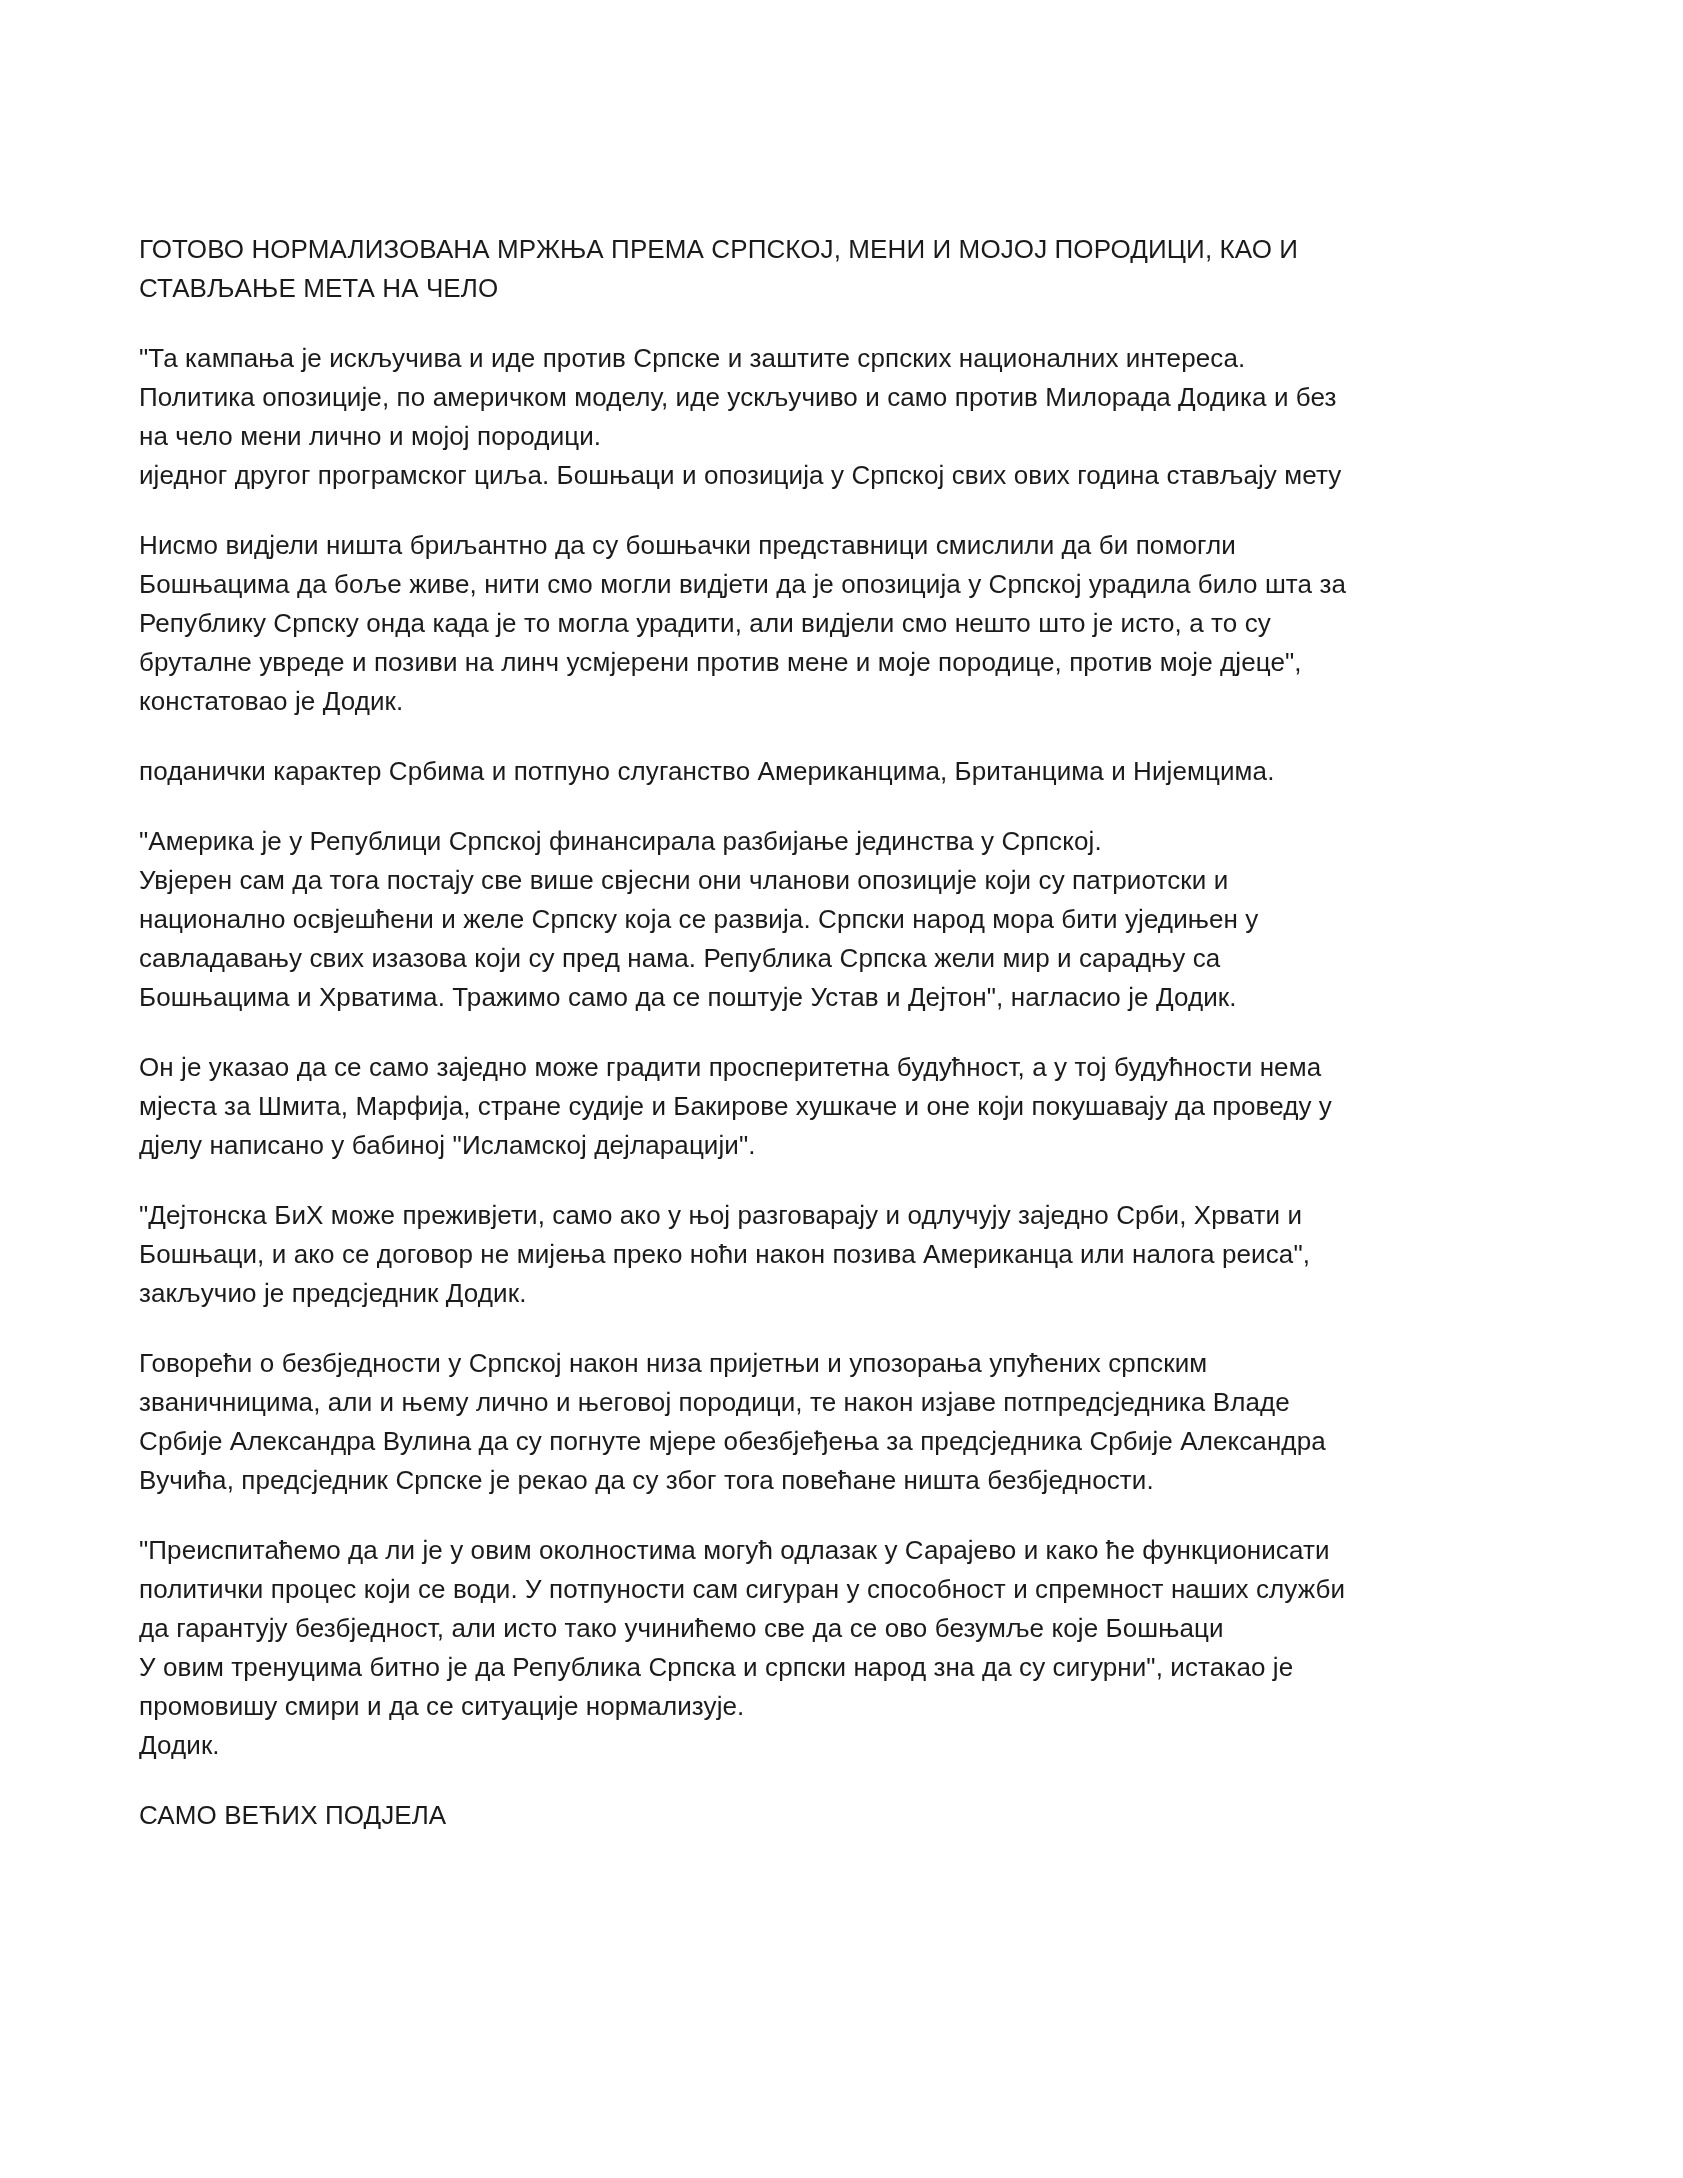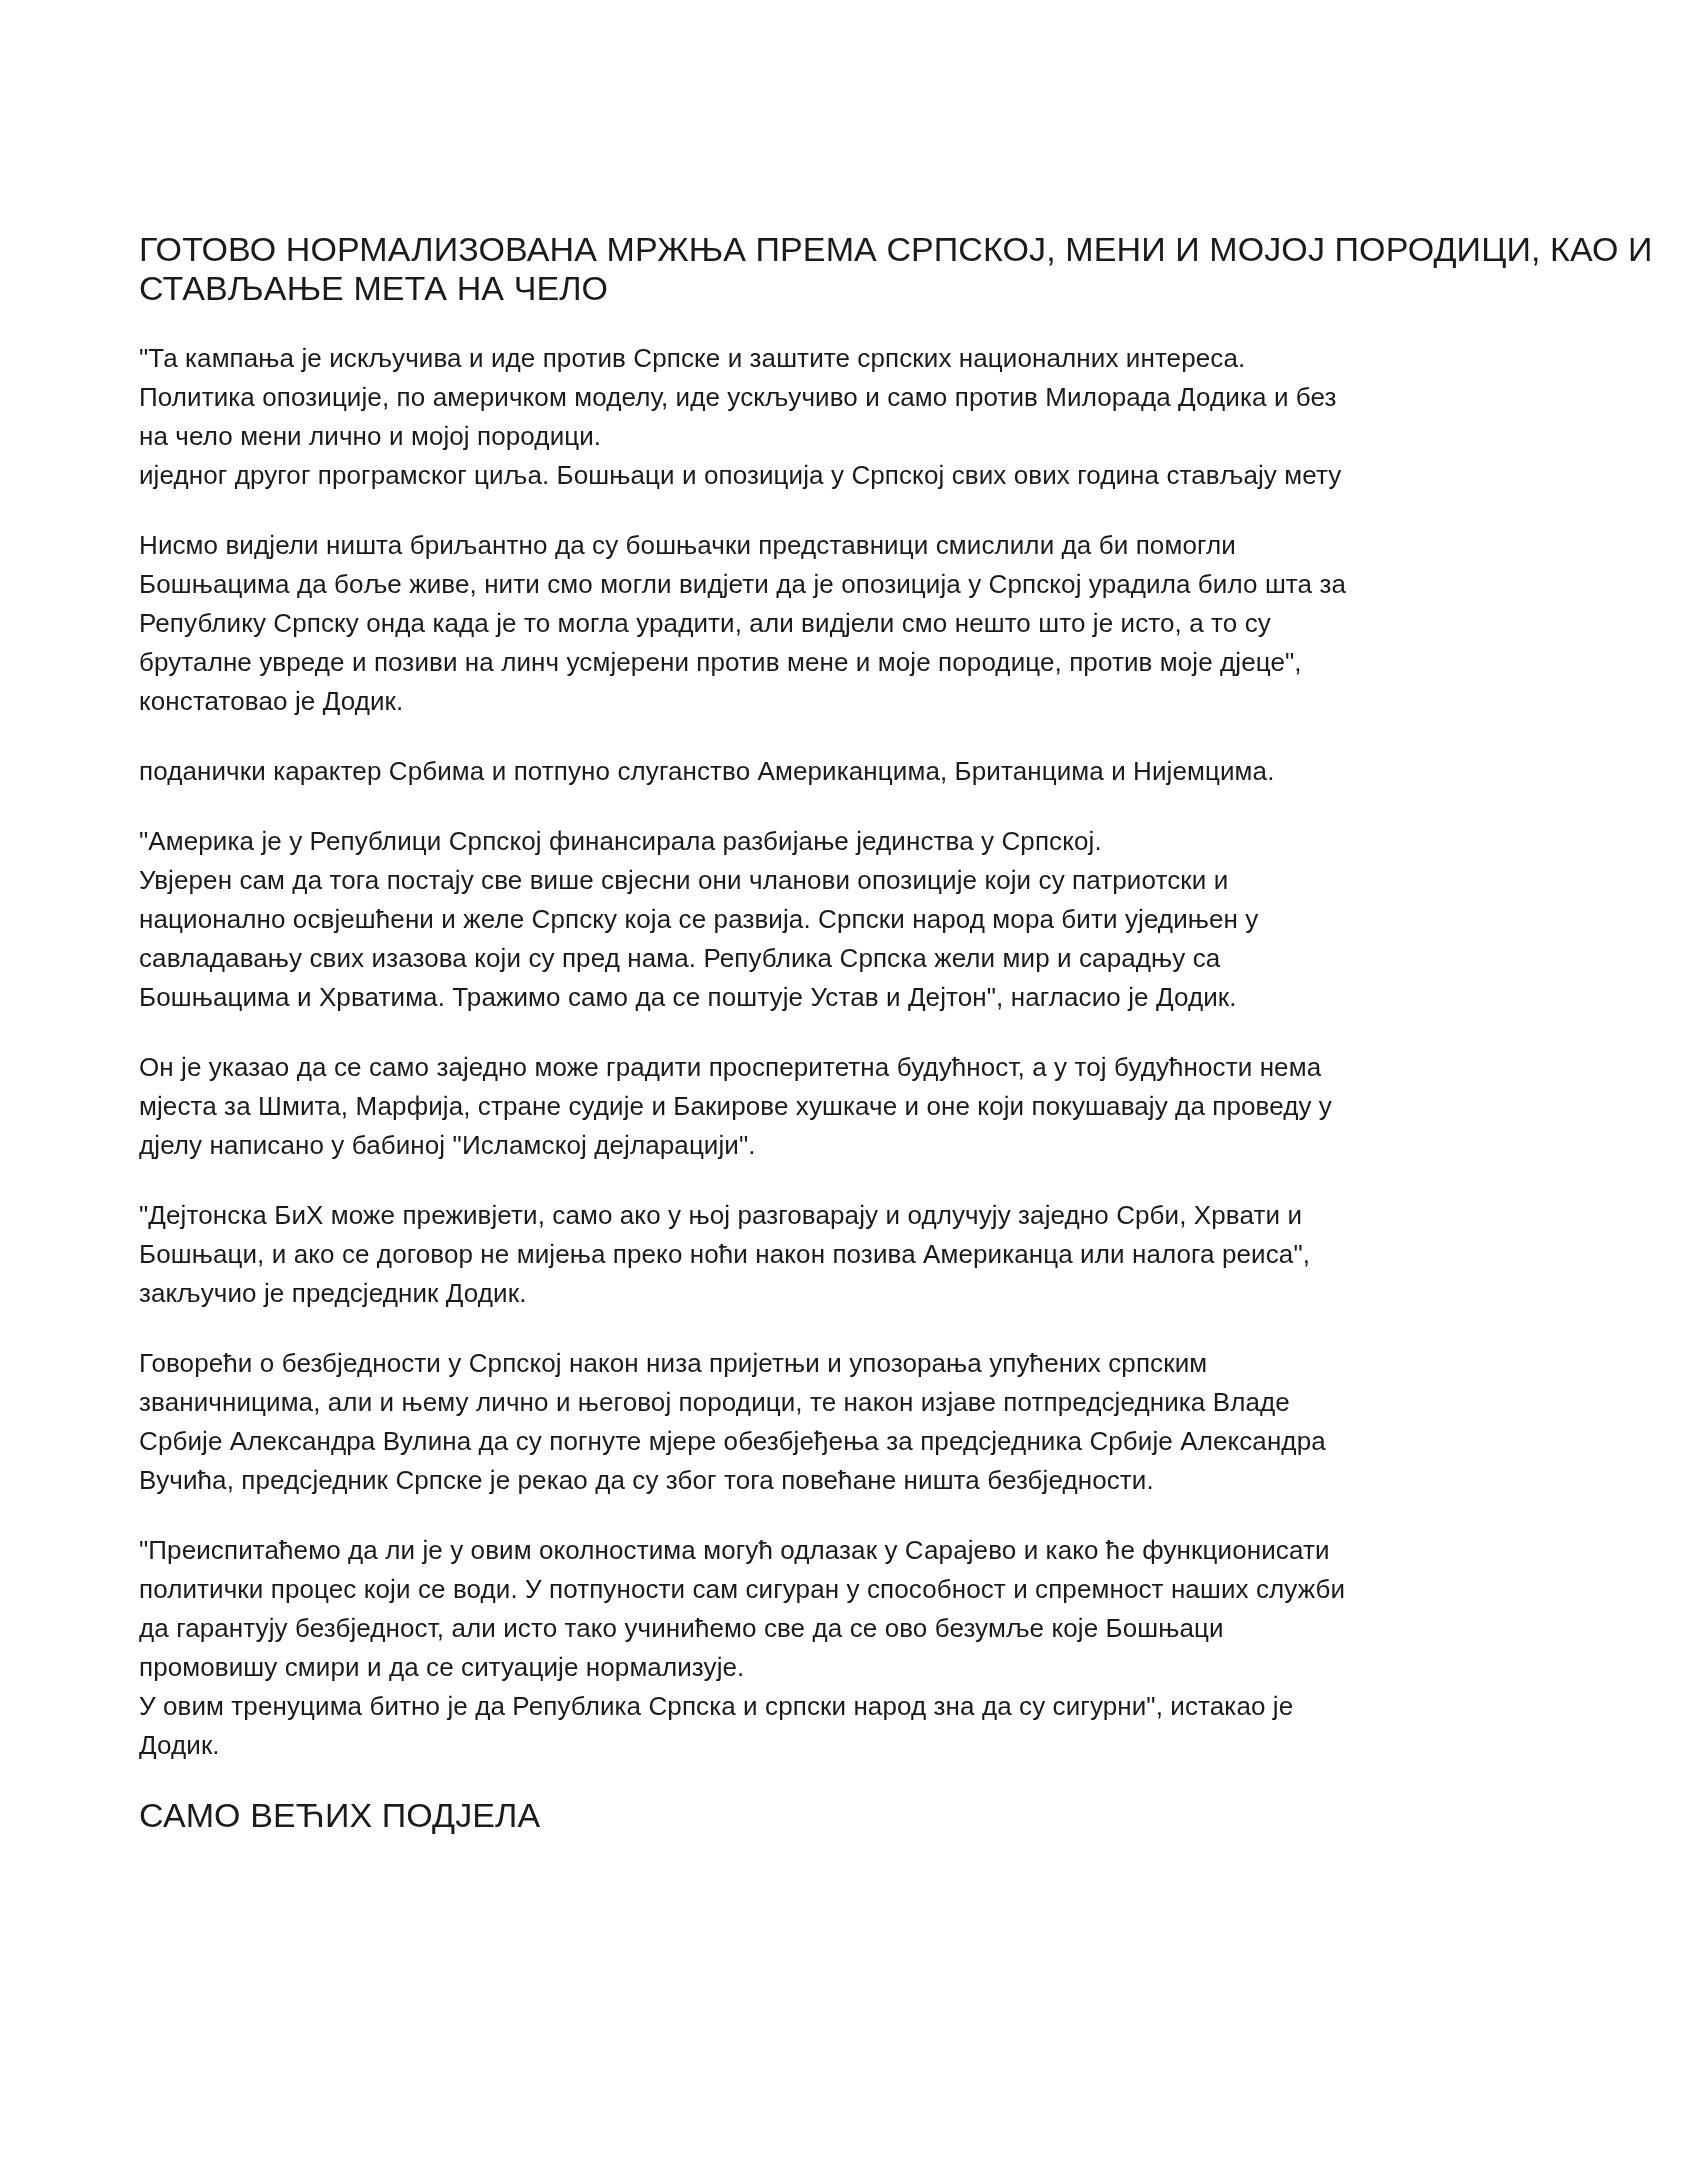--- a/index.html
+++ b/index.html
@@ -25,21 +25,21 @@
     margin: 0 0 31px 0;
   }
   .line {
     font-size: 26px;
     line-height: 39px;
     white-space: nowrap;
     letter-spacing: 0.1px;
   }
   .heading .line {
     
-    font-size: 34px;
+    font-size: 26px;
     line-height: 39px;
   }
 </style>
 </head>
 <body>
 
 <div class="page" style="background: rgb(255, 255, 255); color: rgb(27, 27, 27);">
   <div class="content">
       <div class="block heading">
         <div class="line">ГОТОВО НОРМАЛИЗОВАНА МРЖЊА ПРЕМА СРПСКОЈ, МЕНИ И МОЈОЈ ПОРОДИЦИ, КАО И</div>
@@ -81,22 +81,22 @@
       <div class="block paragraph">
         <div class="line">Говорећи о безбједности у Српској након низа пријетњи и упозорања упућених српским</div>
         <div class="line">званичницима, али и њему лично и његовој породици, те након изјаве потпредсједника Владе</div>
         <div class="line">Србије Александра Вулина да су погнуте мјере обезбјеђења за предсједника Србије Александра</div>
         <div class="line">Вучића, предсједник Српске је рекао да су због тога повећане ништа безбједности.</div>
       </div>
       <div class="block paragraph">
         <div class="line">"Преиспитаћемо да ли је у овим околностима могућ одлазак у Сарајево и како ће функционисати</div>
         <div class="line">политички процес који се води. У потпуности сам сигуран у способност и спремност наших служби</div>
         <div class="line">да гарантују безбједност, али исто тако учинићемо све да се ово безумље које Бошњаци</div>
+        <div class="line">У овим тренуцима битно је да Република Српска и српски народ зна да су сигурни", истакао је</div>
         <div class="line">промовишу смири и да се ситуације нормализује.</div>
-        <div class="line">У овим тренуцима битно је да Република Српска и српски народ зна да су сигурни", истакао је</div>
         <div class="line">Додик.</div>
       </div>
       <div class="block heading">
         <div class="line">САМО ВЕЋИХ ПОДЈЕЛА</div>
       </div>
     </div>
 </div>
 
 
 </body></html>

